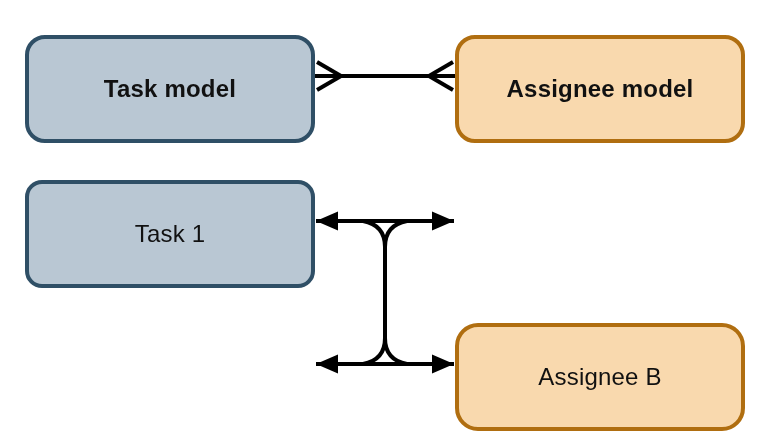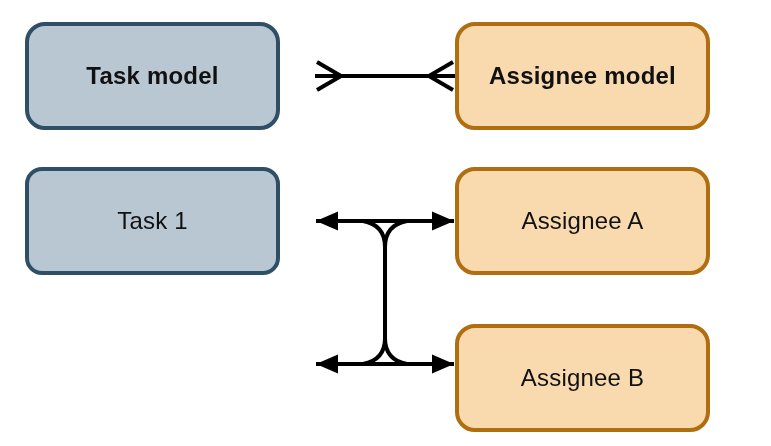--- a/index.html
+++ b/index.html
@@ -18,46 +18,47 @@
   }
   .canvas {
     position: relative;
     width: 771px;
     height: 446px;
     background: var(--background);
     overflow: hidden;
   }
   .node {
     position: absolute;
-    width: 255px;
+    width: 290px;
     height: 108px;
     border-radius: 20px;
     display: flex;
     align-items: center;
     justify-content: center;
     font-size: 24px;
     color: var(--text);
     letter-spacing: 0.2px;
+    margin-top: 13px;
   }
   .node.blue {
     background: var(--task-fill);
     border: 4px solid var(--task-border);
   }
   .node.orange {
     background: var(--contact-fill);
     border: 4px solid var(--contact-border);
   }
   .node.bold { font-weight: 700; }
 
   .pos-task-model    { left: 25px;  top: 22px;  }
   .pos-contact-model { left: 455px; top: 22px;  }
   .pos-task-1        { left: 25px;  top: 167px; border-radius: 17px; }
   .pos-assignee-a    { left: 455px; top: 167px; }
   .pos-task-2        { left: 25px;  top: 310px; }
-  .pos-assignee-b    { left: 455px; top: 324px; }
+  .pos-assignee-b    { left: 455px; top: 310px; border-radius: 23px; }
 
   svg.wires {
     position: absolute;
     left: 0; top: 0;
     width: 771px;
     height: 446px;
     pointer-events: none;
   }
   svg.wires .stroke {
     fill: none;
@@ -110,22 +111,19 @@
   </div>
 
   <div class="node orange bold pos-contact-model">
     <span>Assignee model</span>
   </div>
 
   <div class="node blue pos-task-1">
     <span>Task 1</span>
   </div>
 
-  <div class="node orange pos-assignee-a">
-    <span>Assignee A</span>
-  </div>
 
 
   <div class="node orange pos-assignee-b">
     <span>Assignee B</span>
   </div>
 
 </div>
 
 </body></html>

